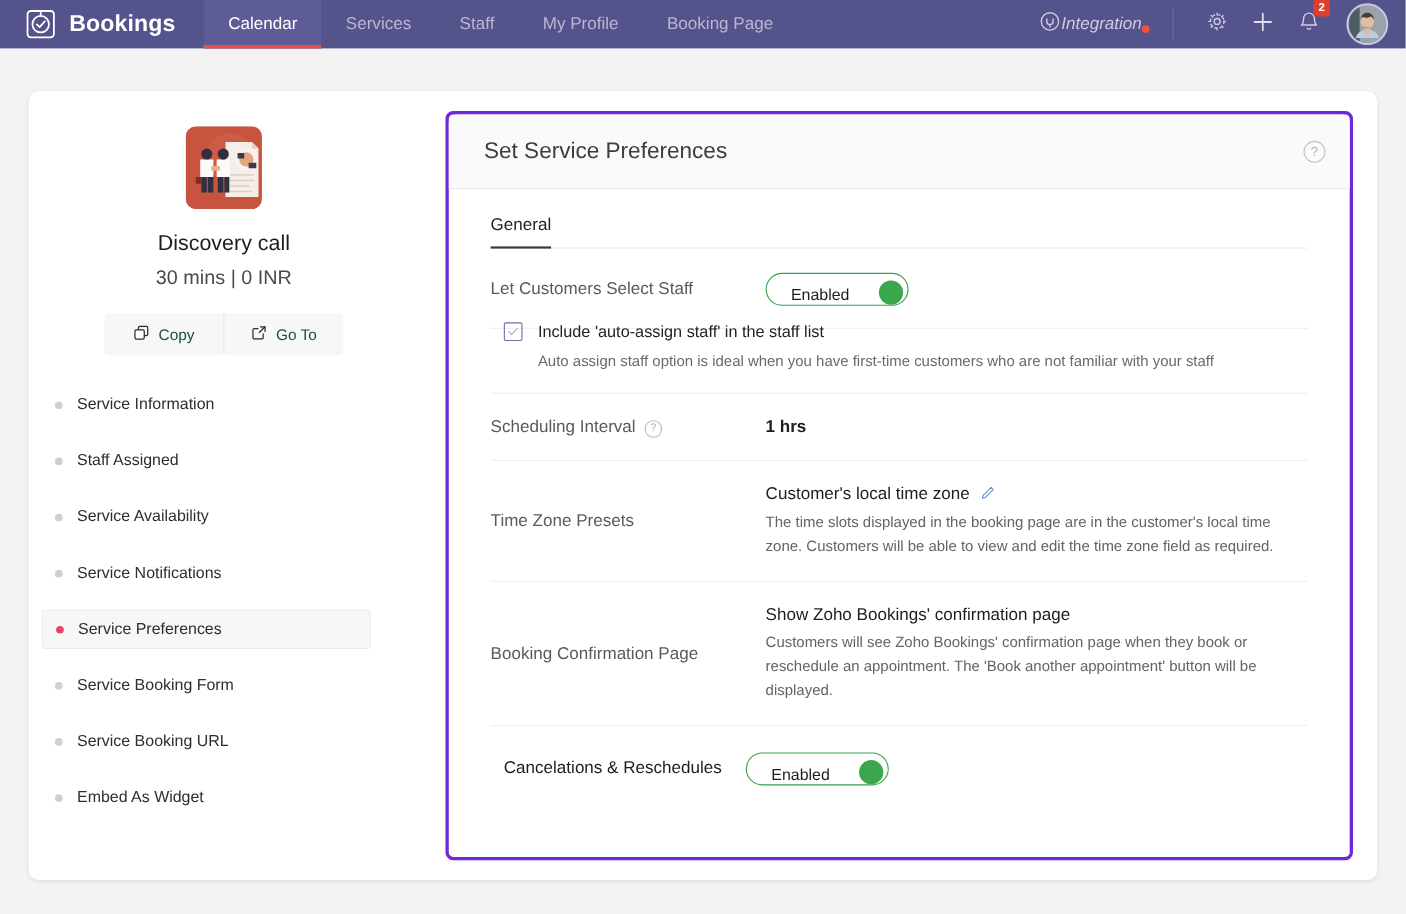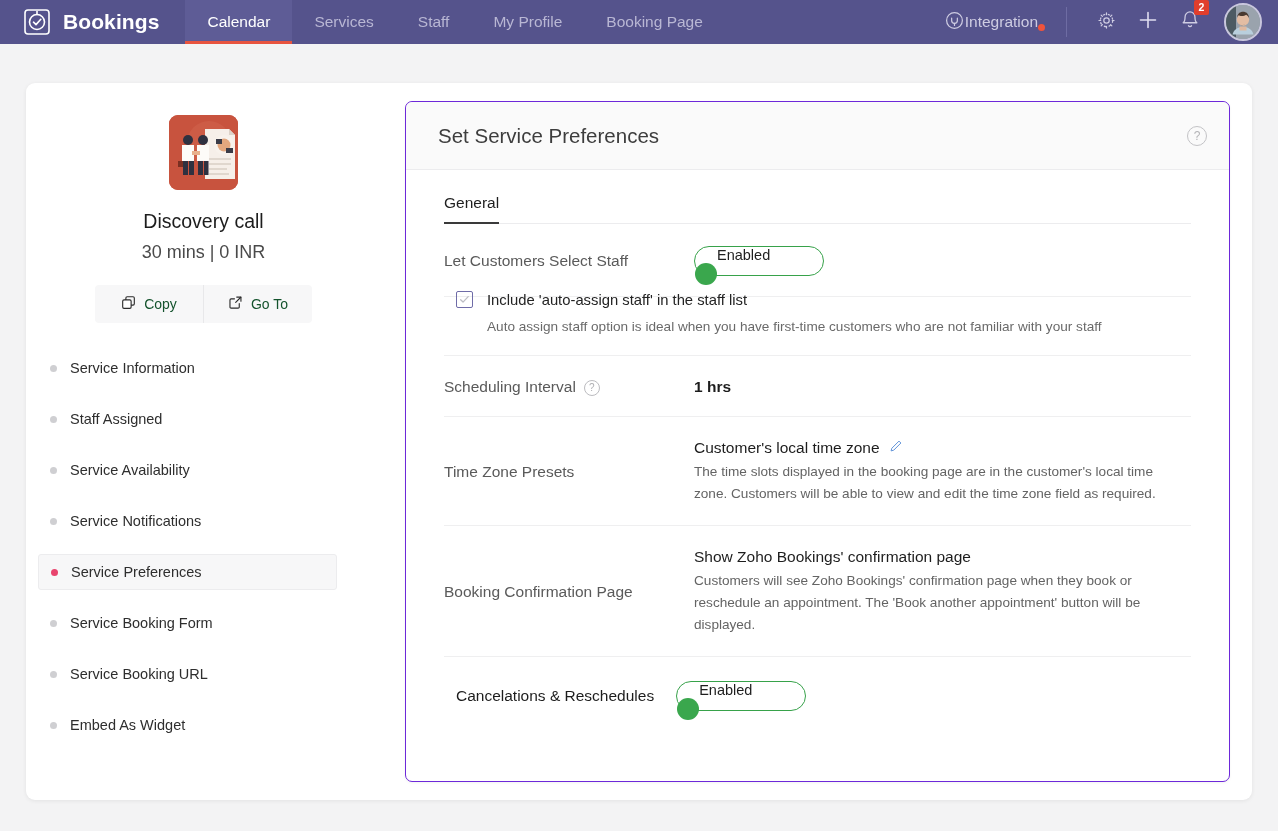--- a/index.html
+++ b/index.html
@@ -39,21 +39,21 @@
     content: ""; position: absolute; left: 0; right: 0; bottom: 0;
     height: 3px; background: #e8543f;
   }
   .nav-right {
     margin-left: auto; display: flex; align-items: center;
     padding-right: 16px; gap: 0px;
   }
   .integration {
     display: flex; align-items: center; gap: 1px;
     color: #cecce2; font-size: 15.5px; cursor: pointer;
-    padding: 0 10px; position: relative;
+    padding: 0 10px; position: relative; font-style: italic;
   }
   .integration .dot-new {
     position: absolute; top: 13px; right: 3px;
     width: 7px; height: 7px; border-radius: 50%;
     background: #f0533c;
   }
   .nav-div {
     width: 1px; height: 30px; background: #6e6ca3; margin: 0 18px;
   }
   .nav-icon-btn {
@@ -125,21 +125,21 @@
   .navitem.active {
     background: #f7f7f8;
     border: 1px solid #ececee;
   }
   .navitem.active .bullet { background: #e8446e; }
 
   
   .main { flex: 1; padding: 18px 22px 22px 24px; }
   .panel {
     width: 100%; height: 681px;
-    background: #ffffff; border: 1px solid #6d28d9;
+    background: #ffffff; border: 3px solid #6d28d9;
     border-radius: 7px;
     box-shadow: 0 1px 3px rgba(0,0,0,.05);
     display: flex; flex-direction: column;
   }
   .panel-head {
     height: 68px; background: #fafafa;
     border-bottom: 1px solid #ececee;
     border-radius: 7px 7px 0 0;
     display: flex; align-items: center;
     padding: 0 22px 0 32px;
@@ -174,26 +174,25 @@
   }
   .row-label {
     width: 250px; flex-shrink: 0;
     font-size: 15.5px; color: #5a5a5a;
     display: flex; align-items: flex-start; gap: 8px;
   }
   .row-label.mid { align-items: center; }
   .row-value { flex: 1; }
 
   .toggle {
-    display: inline-flex; align-items: flex-start;
+    display: inline-flex; align-items: flex-end;
     border: 1.5px solid #37a24a; border-radius: 20px;
     height: 30px; padding: 0 4px 0 0; background: #fff;
     cursor: pointer; min-width: 130px;
     justify-content: space-between;
-    flex-direction: column;
   }
   .toggle-text {
     font-size: 14.5px; color: #1e1e1e; padding: 0 14px 0 22px;
   }
   .toggle-knob {
     width: 22px; height: 22px; border-radius: 50%;
     background: #3aa74d; flex-shrink: 0;
   }
 
   .checkline {

